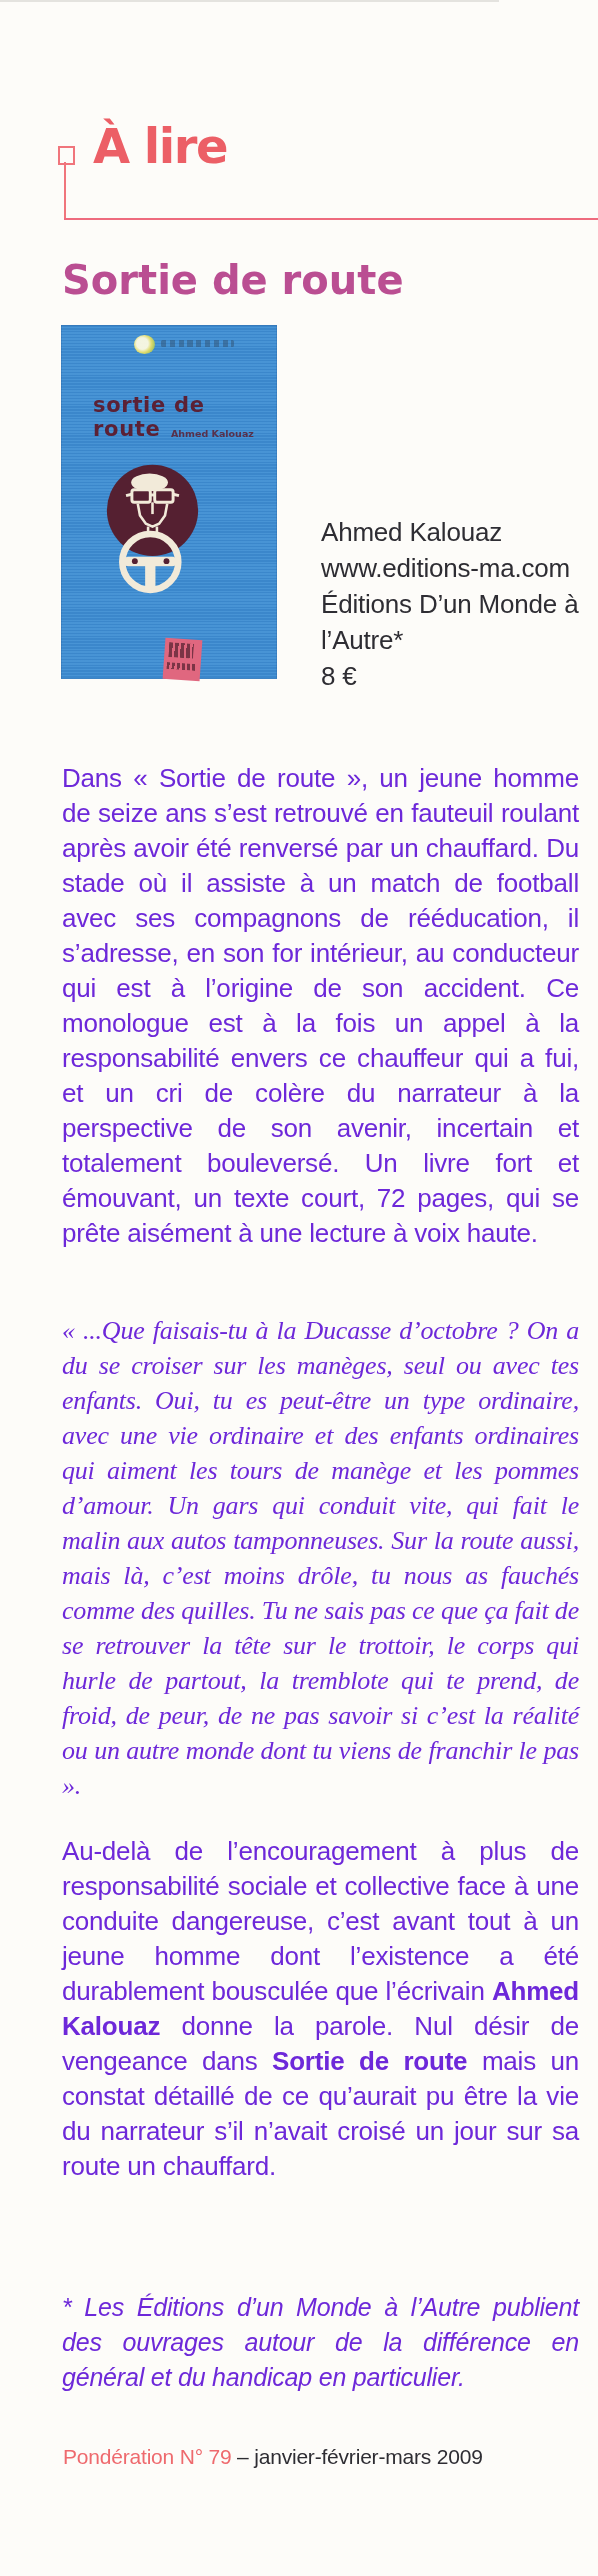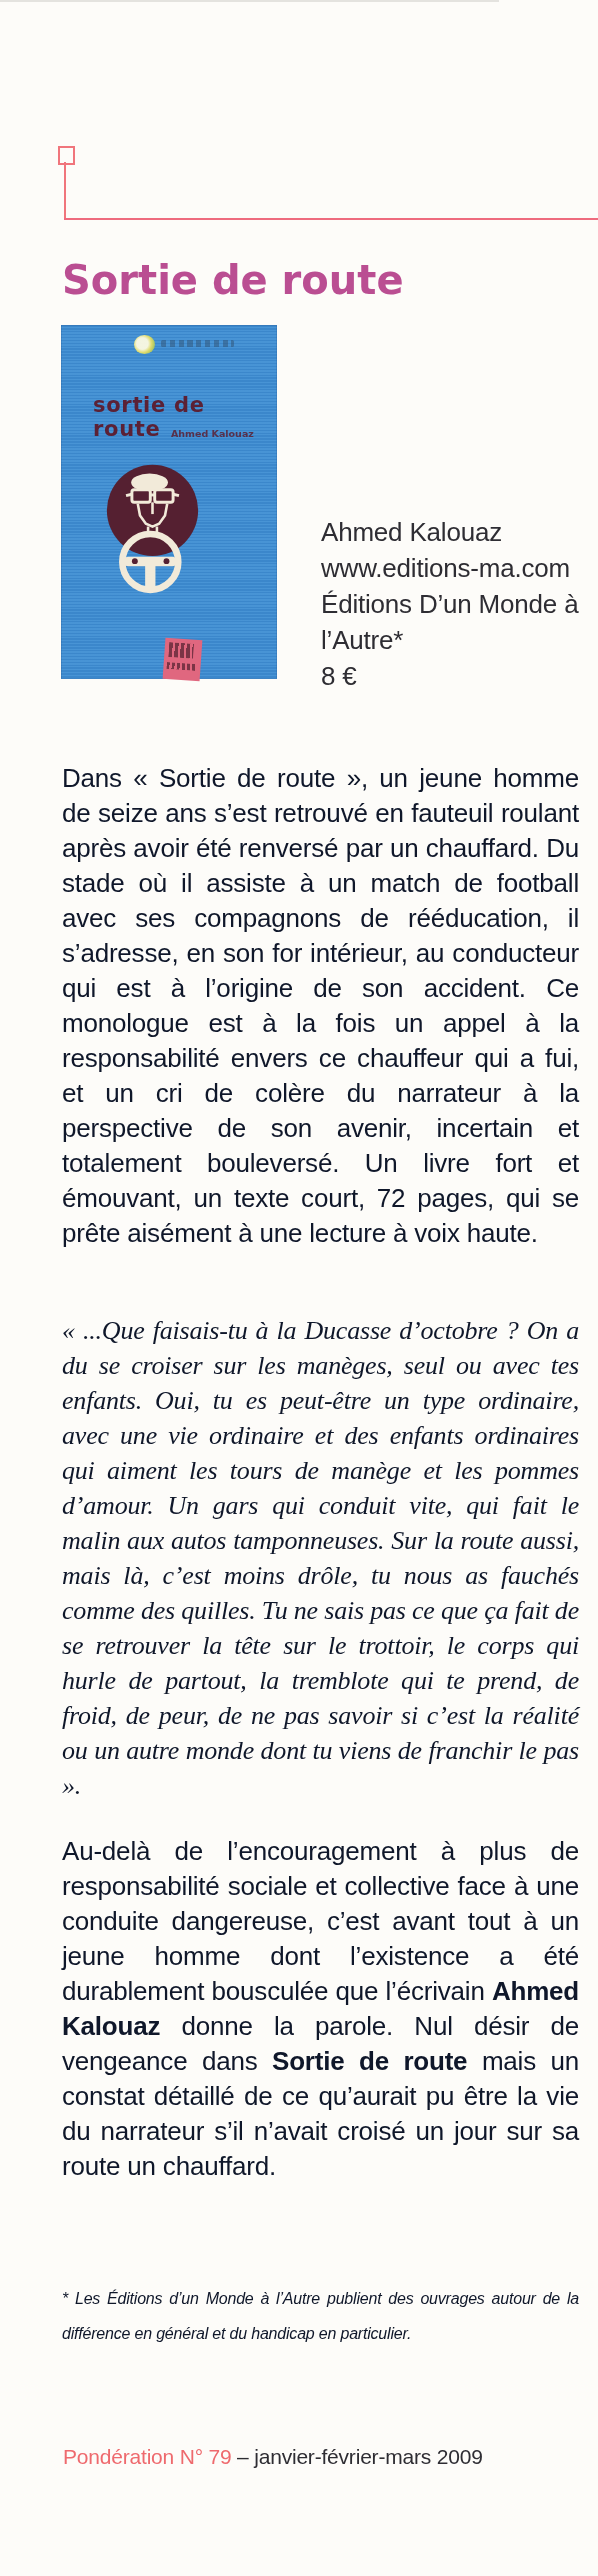--- a/index.html
+++ b/index.html
@@ -80,26 +80,26 @@
   
   .book-info{
     position:absolute;left:321px;top:514px;width:266px;
     font-size:26px;line-height:36px;letter-spacing:-0.2px;color:#2e2d33;
   }
 
   
   .copy{
     position:absolute;left:62px;width:517px;
     font-size:26px;line-height:35px;letter-spacing:-0.2px;
-    text-align:justify;color:#0f172a;
+    text-align:justify;color:#6d28d9;
   }
   .p1{top:735px;}
   .quote{top:1287px;font-style:italic;font-family:Liberation Serif, serif;}
   .p2{top:1808px;}
-  .footnote{top:2265px;font-style:italic;font-size:16px;}
+  .footnote{top:2265px;font-style:italic;font-size:25px;}
   .bold{font-weight:bold;}
 
   
   .footer{
     position:absolute;left:63px;top:2445px;width:529px;
     font-size:21px;letter-spacing:-0.2px;white-space:nowrap;
   }
   .footer .journal{color:#ee6a6e;}
   .footer .issue{color:#2e2d33;}
 </style>
@@ -107,20 +107,21 @@
 <body>
 
 <div class="page">
 
   <div class="scan-edge"></div>
 
   <div class="corner-square"></div>
   <div class="rule-vertical"></div>
   <div class="rule-horizontal"></div>
 
+  <div class="section-header">À lire</div>
   <div class="article-title">Sortie de route</div>
 
   <div class="cover">
     <div class="cover-logo"></div>
     <div class="cover-logo-text"></div>
     <div class="cover-title">sortie de route</div>
     <div class="cover-author">Ahmed Kalouaz</div>
 
     <svg class="cover-art" width="103" height="140" viewBox="0 0 140 190">
 

